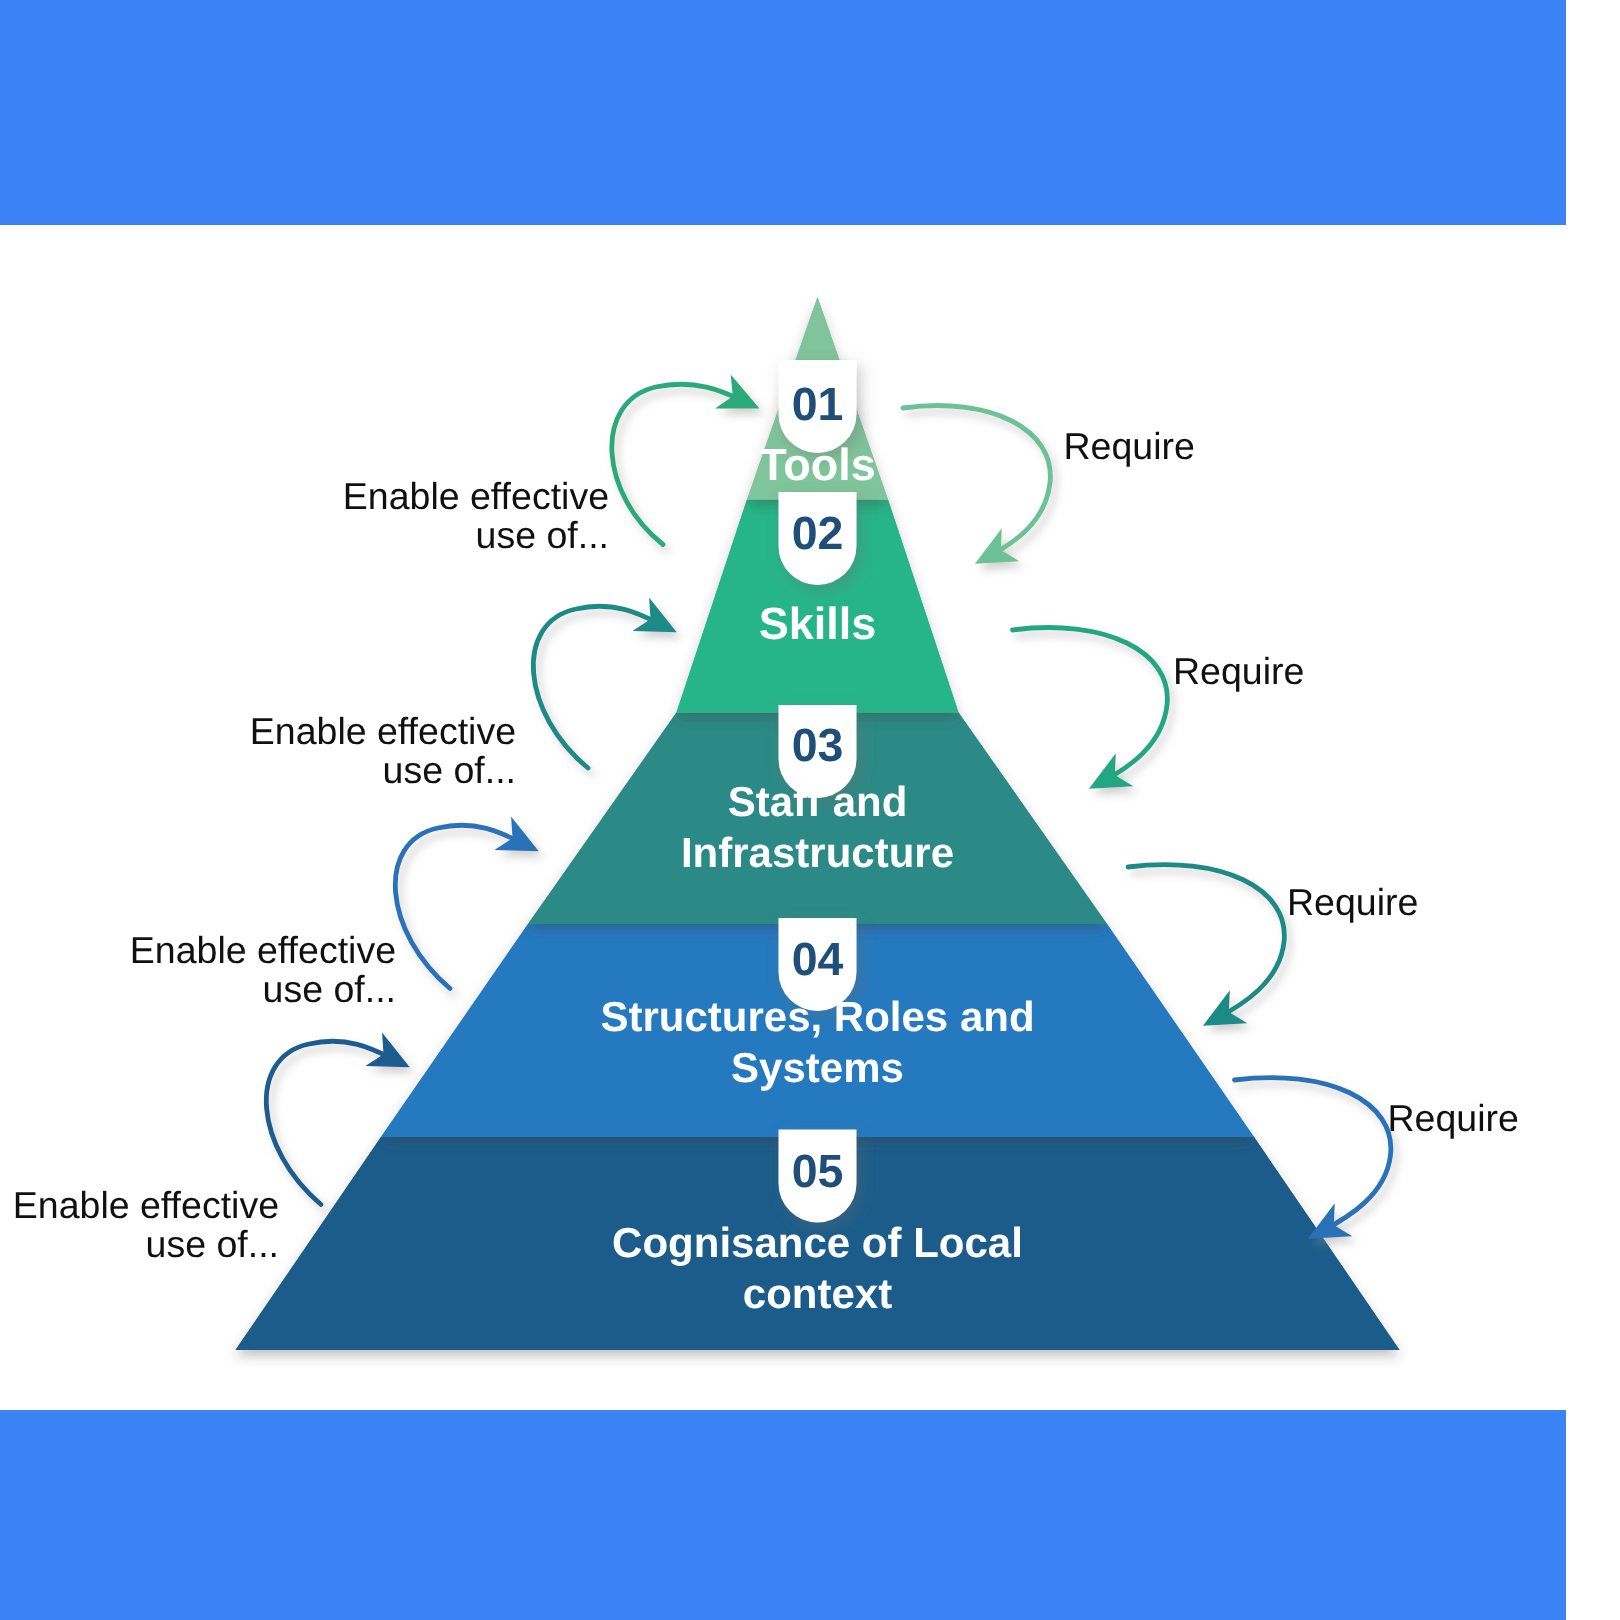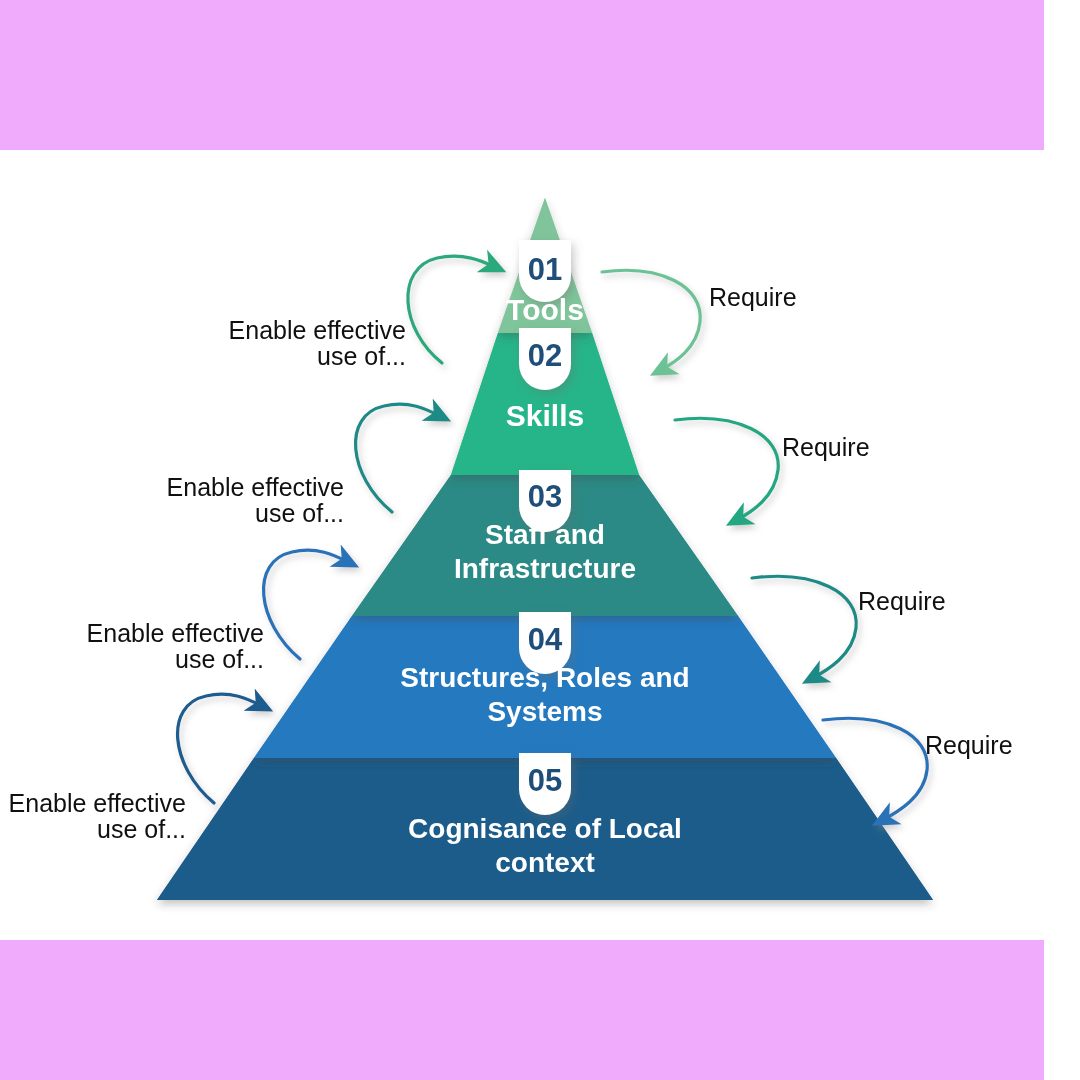--- a/index.html
+++ b/index.html
@@ -10,21 +10,21 @@
   body {
     width: 1080px;
     height: 1080px;
     font-family: "Liberation Sans", sans-serif;
     overflow: hidden;
   }
   #stage {
     position: relative;
     width: 1044px;
     height: 1080px;
-    background: #f0abfc;
+    background: #3b82f6;
   }
   #diagram {
     position: absolute;
     left: 0;
     top: 0;
     width: 1080px;
     height: 1080px;
   }
   .tier-title {
     font-weight: bold;

